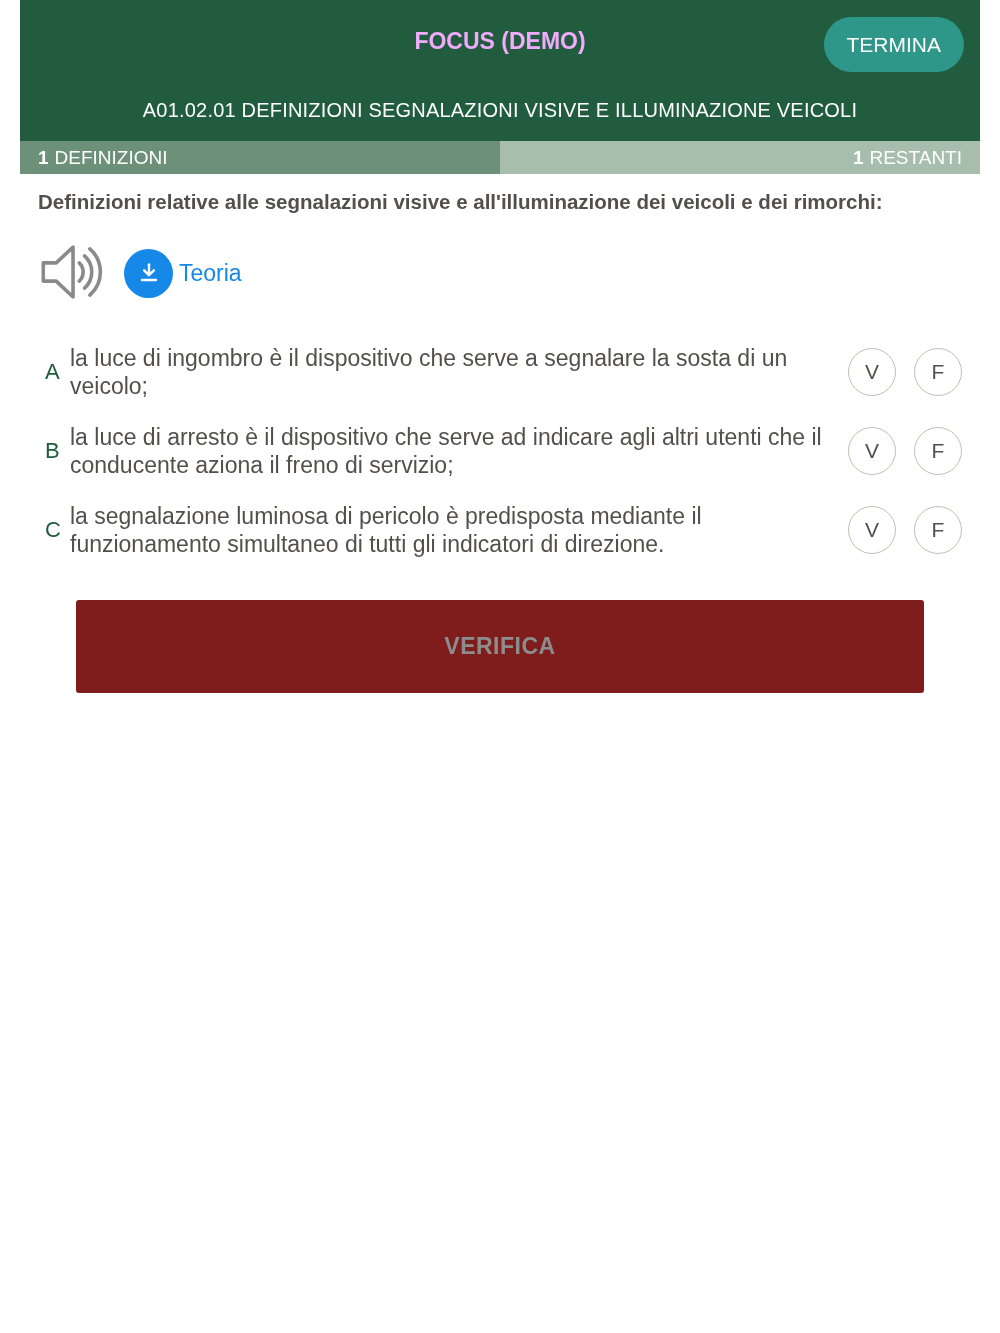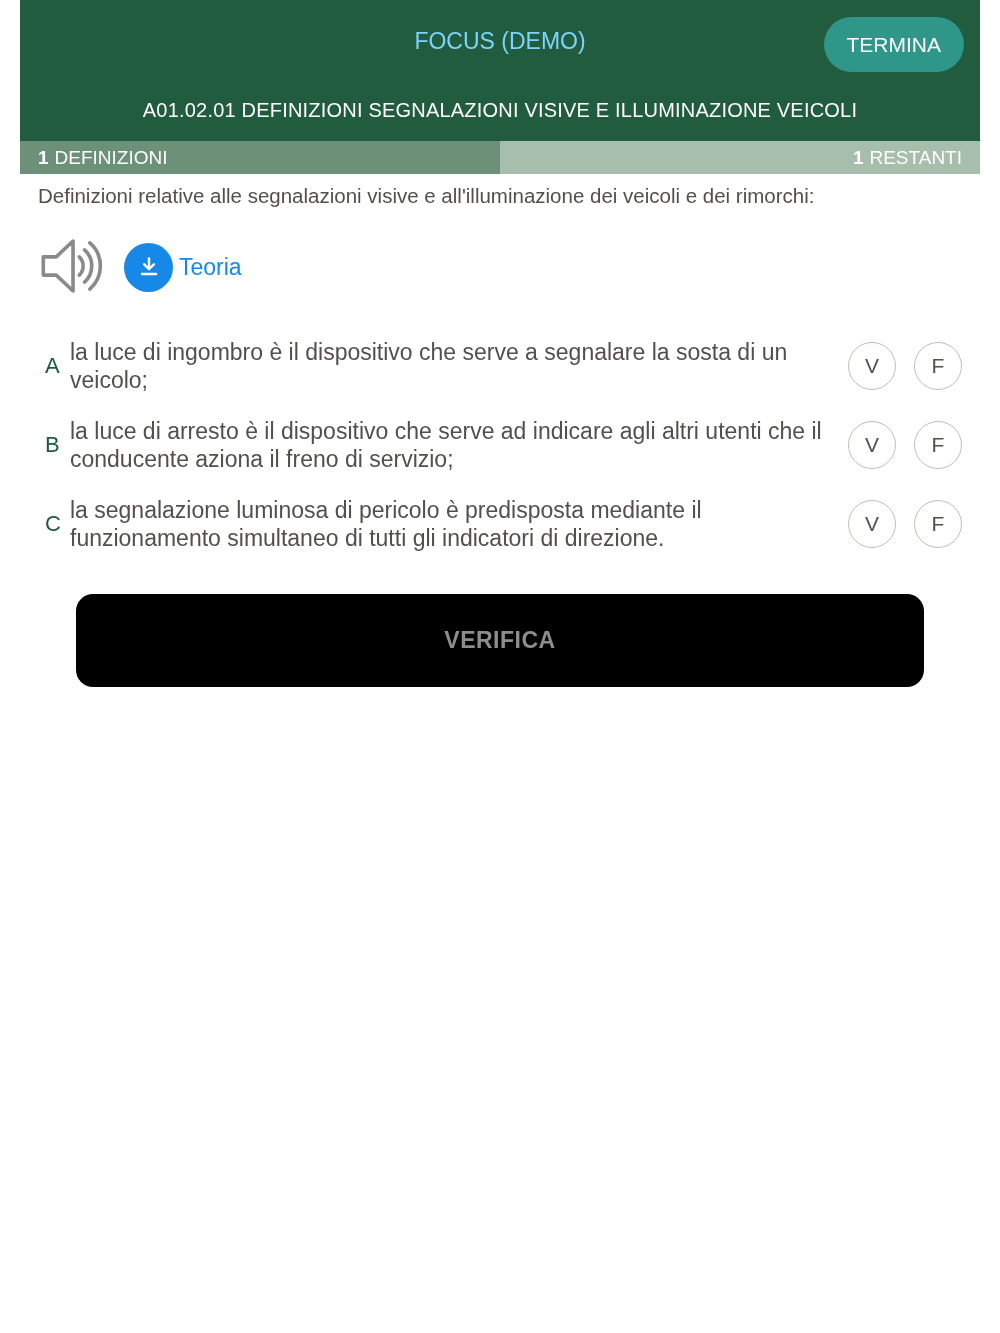--- a/index.html
+++ b/index.html
@@ -15,24 +15,24 @@
 
   
   .header {
     background: #205c3d;
     height: 141px;
     position: relative;
   }
   .header-title {
     padding-top: 28px;
     text-align: center;
-    color: #7dd3fc;
+    color: #f0abfc;
     font-size: 23px;
     line-height: 27px;
-    font-weight: 400;
+    font-weight: 700;
   }
   .termina-btn {
     position: absolute;
     top: 17px; right: 16px;
     height: 55px;
     padding: 0 23px;
     background: #2e978a;
     border: none;
     border-radius: 28px;
     color: #ffffff;
@@ -74,24 +74,24 @@
     color: #ffffff;
     font-size: 19px;
     white-space: nowrap;
   }
   .count-bold { font-weight: 700; margin-right: 6px; }
 
   
   .main { padding: 0 38px; }
 
   .question-text {
-    margin-top: 9px;
+    margin-top: 15px;
     font-size: 20.5px;
     line-height: 25px;
-    font-weight: 400;
+    font-weight: 700;
     color: #544f4a;
   }
 
   .audio-row {
     margin-top: 26px;
     display: flex;
     align-items: center;
     height: 66px;
   }
   .speaker-btn {
@@ -157,23 +157,23 @@
     font-family: inherit;
     display: flex; align-items: center; justify-content: center;
     cursor: pointer;
   }
 
   
   .verify-btn {
     margin: 42px 38px 0;
     width: calc(100% - 76px);
     height: 93px;
-    background: #000000;
+    background: #7f1d1d;
     border: none;
-    border-radius: 17px;
+    border-radius: 3px;
     color: #8d8d8d;
     font-size: 23px;
     font-weight: 700;
     font-family: inherit;
     letter-spacing: 0.5px;
     display: flex; align-items: center; justify-content: center;
   }
 </style>
 </head>
 <body>

